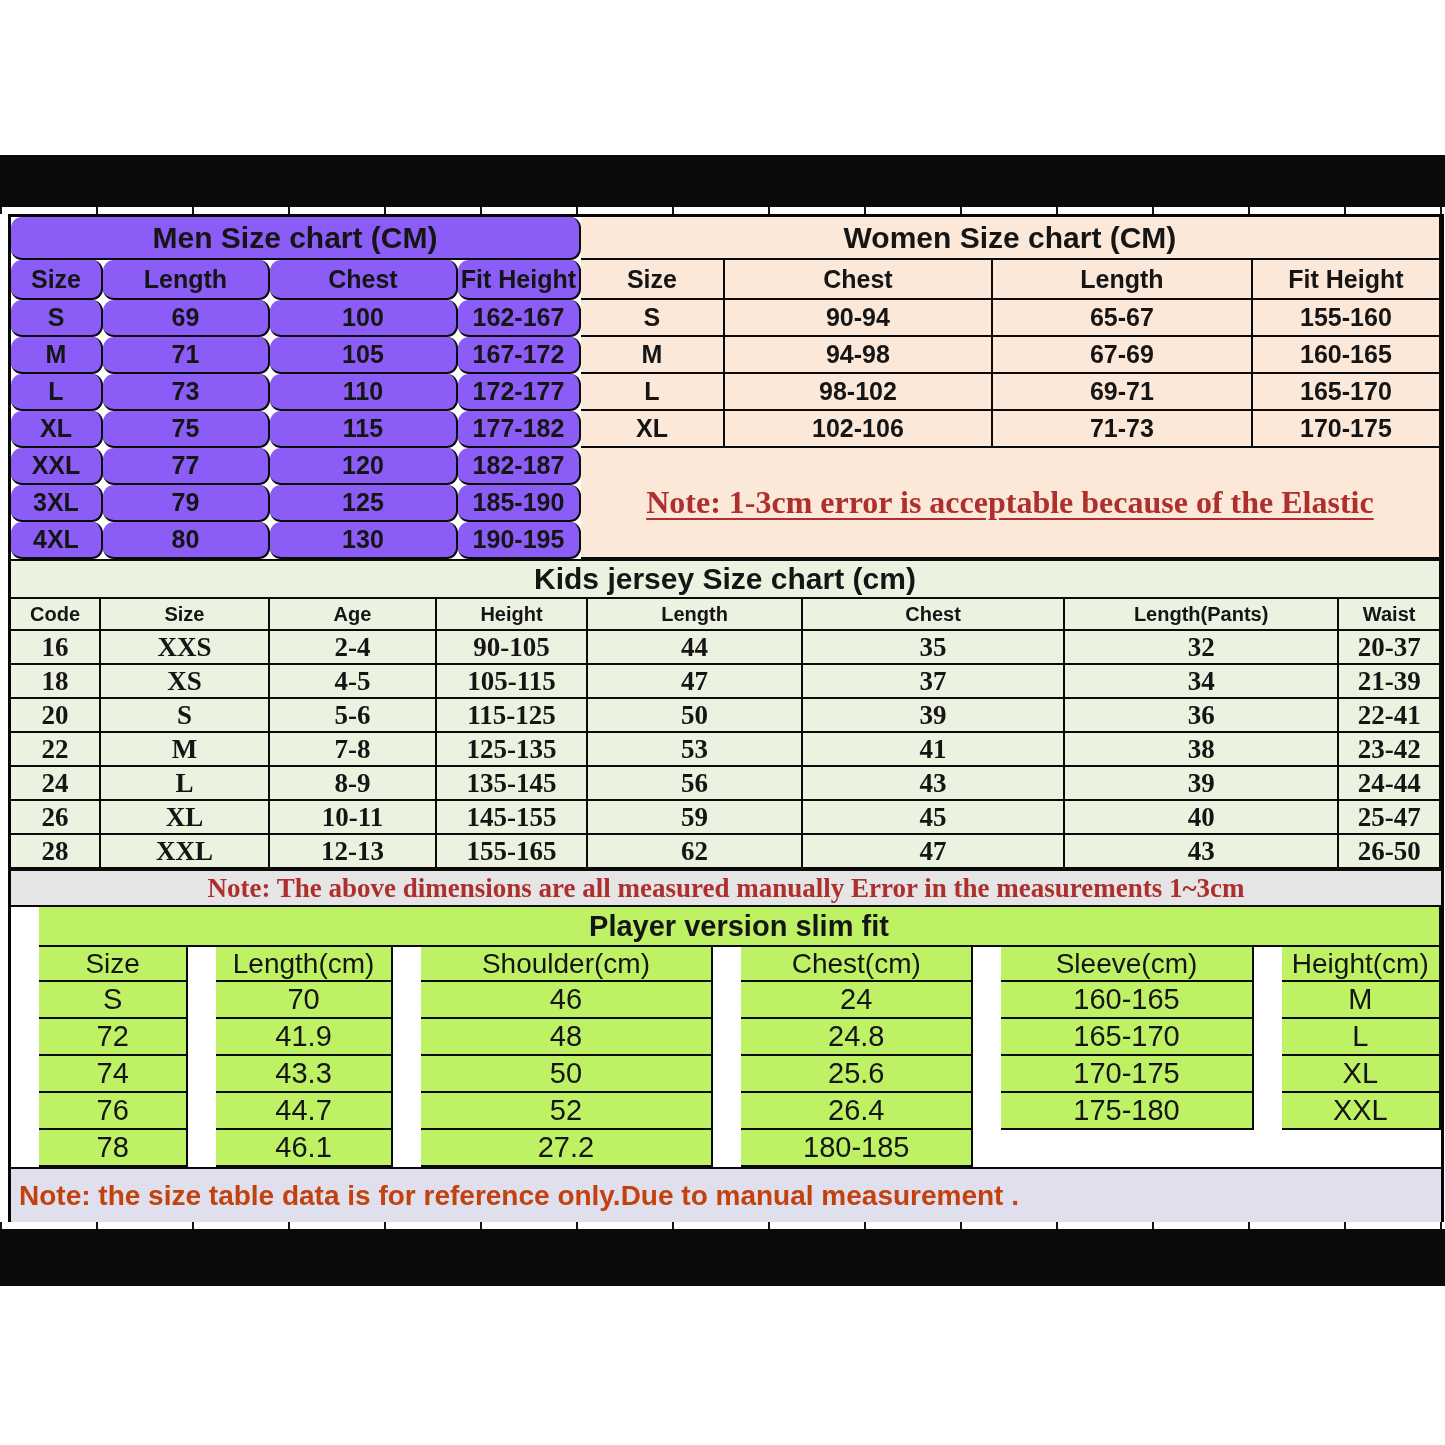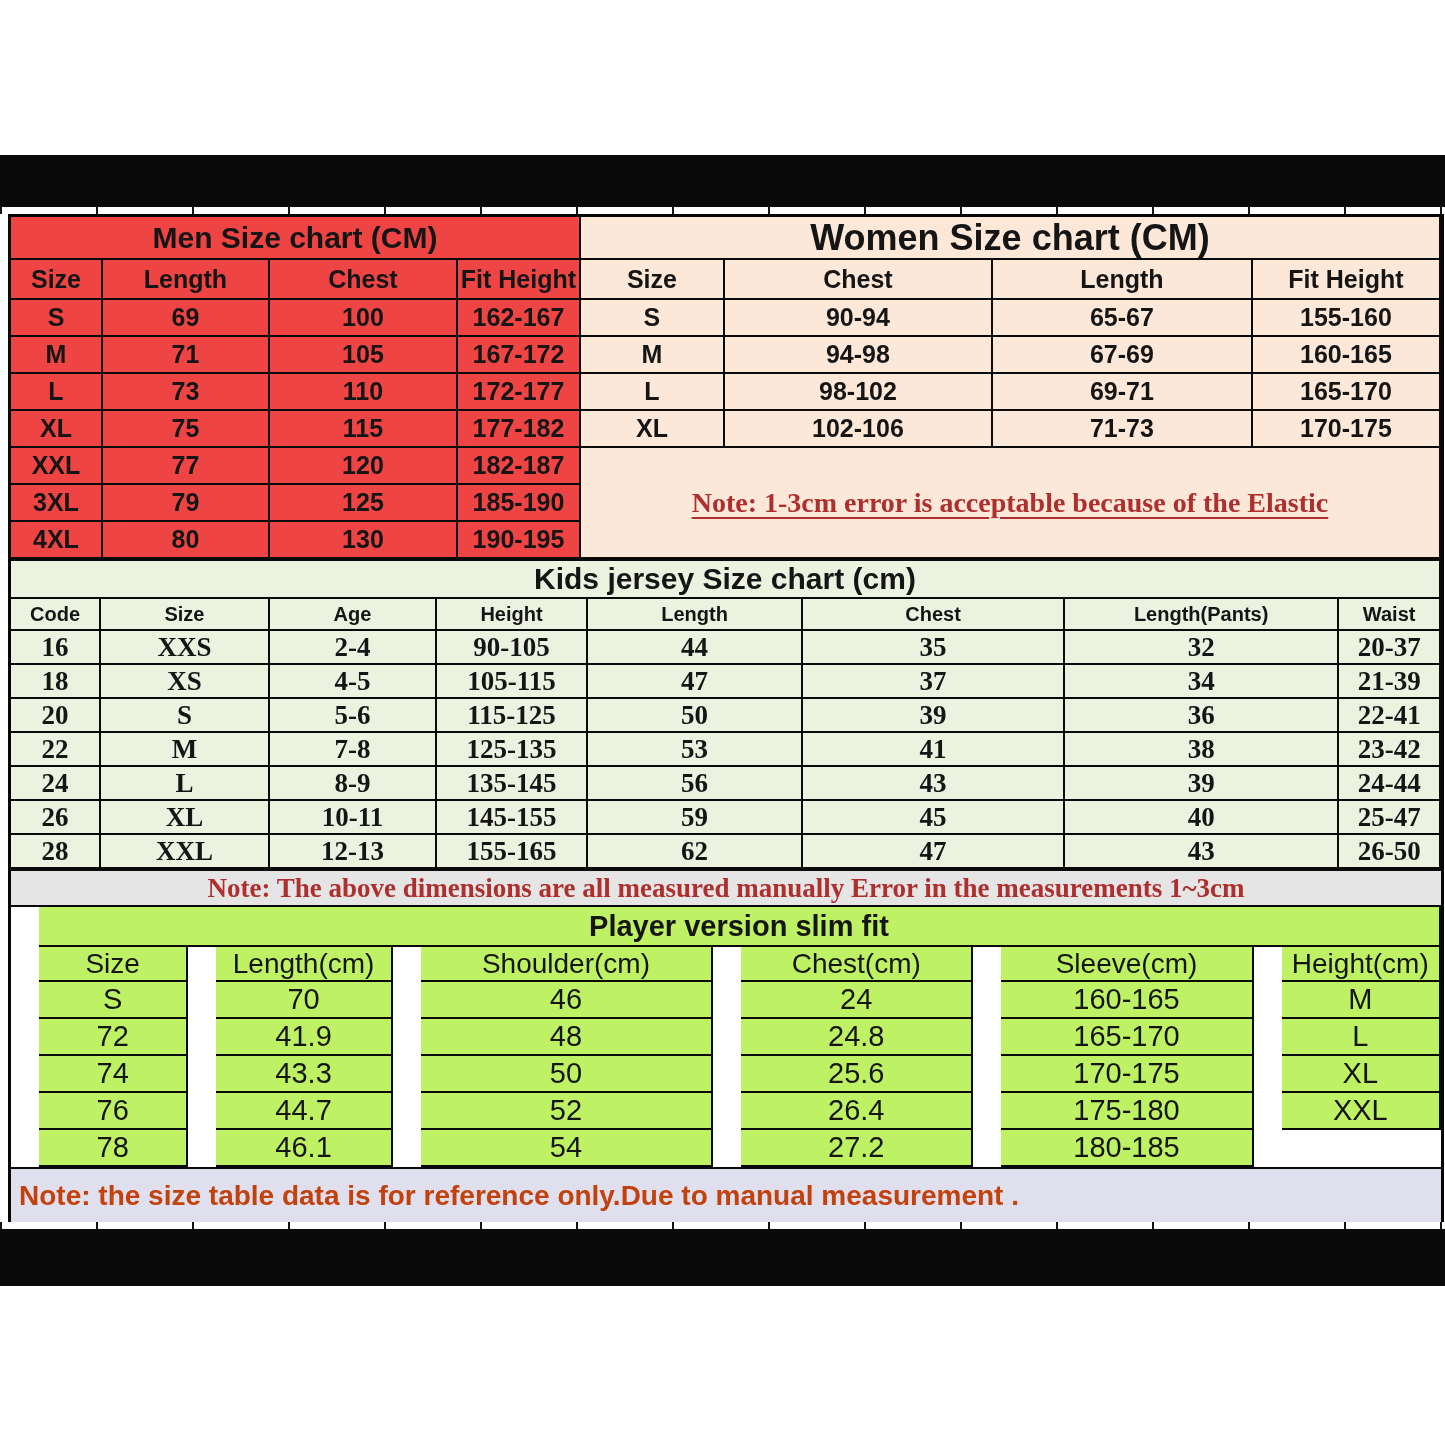--- a/index.html
+++ b/index.html
@@ -17,28 +17,28 @@
 
   
   .c{display:flex;align-items:center;justify-content:center;
      border-right:2px solid #0a0a0a;border-bottom:2px solid #0a0a0a;
      box-sizing:border-box;overflow:hidden;white-space:nowrap;}
 
   
   .mw{display:grid;width:100%;
       grid-template-columns:6.43% 11.68% 13.15% 8.6% 10.07% 18.74% 18.18% 13.15%;
       grid-template-rows:43px 40px repeat(7,37px);}
-  .men-bg{background:#ef4444;}
+  .men-bg{background:#8b5cf6;border-radius:11px;}
   .women-bg{background:#fce8d8;}
   .t-men{grid-area:1/1/2/5;font-weight:bold;font-size:30px;}
-  .t-women{grid-area:1/5/2/9;font-weight:bold;font-size:36px;}
+  .t-women{grid-area:1/5/2/9;font-weight:bold;font-size:30px;}
   .mw .hdr{font-weight:bold;font-size:25px;}
   .mw .d{font-weight:bold;font-size:25px;}
   .w-note{grid-area:7/5/10/9;}
-  .w-note span{font-family:"Liberation Serif",serif;font-weight:bold;font-size:28px;color:#ad2f2e;
+  .w-note span{font-family:"Liberation Serif",serif;font-weight:bold;font-size:32px;color:#ad2f2e;
                text-decoration:underline;text-decoration-thickness:2px;text-underline-offset:5px;}
 
   
   .kids{display:grid;width:100%;border-top:2px solid #0a0a0a;
         grid-template-columns:6.3% 11.8% 11.7% 10.55% 15.05% 18.3% 19.2% 7.1%;
         grid-template-rows:38px 32px repeat(7,34px);}
   .kids-bg{background:#ecf2e0;}
   .kids-title{grid-area:1/1/2/9;font-weight:bold;font-size:30px;}
   .kids .hdr{font-weight:bold;font-size:20px;}
   .kids .d{font-family:"Liberation Serif",serif;font-weight:bold;font-size:27px;}
@@ -234,21 +234,20 @@
         <div class="c d player-bg">170-175</div>
         <div class="c d player-bg">XL</div>
         <div class="c d player-bg">76</div>
         <div class="c d player-bg">44.7</div>
         <div class="c d player-bg">52</div>
         <div class="c d player-bg">26.4</div>
         <div class="c d player-bg">175-180</div>
         <div class="c d player-bg">XXL</div>
         <div class="c d player-bg">78</div>
         <div class="c d player-bg">46.1</div>
-        <div class="c d player-bg">54</div>
         <div class="c d player-bg">27.2</div>
         <div class="c d player-bg">180-185</div>
       </div>
 
     <div class="bottom-note">
       <span>Note:  the size table data is for reference only.Due to manual measurement .</span>
     </div>
 
   </div>
 

